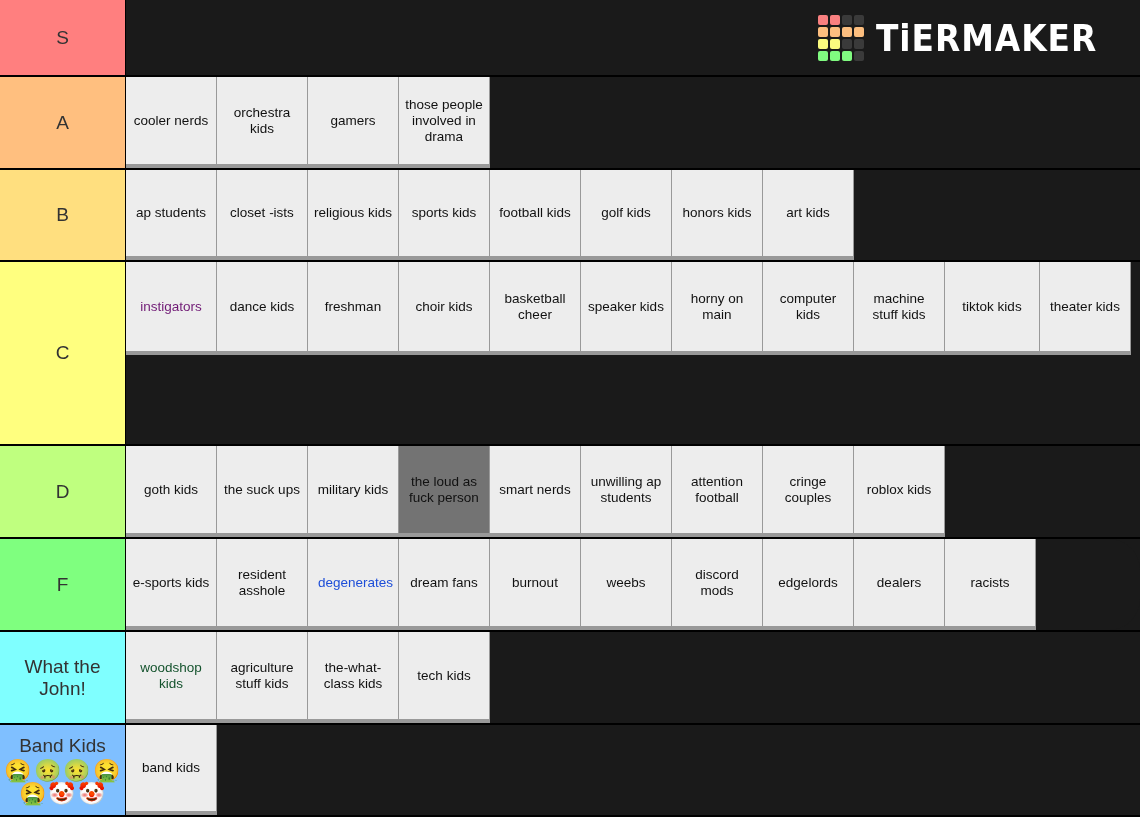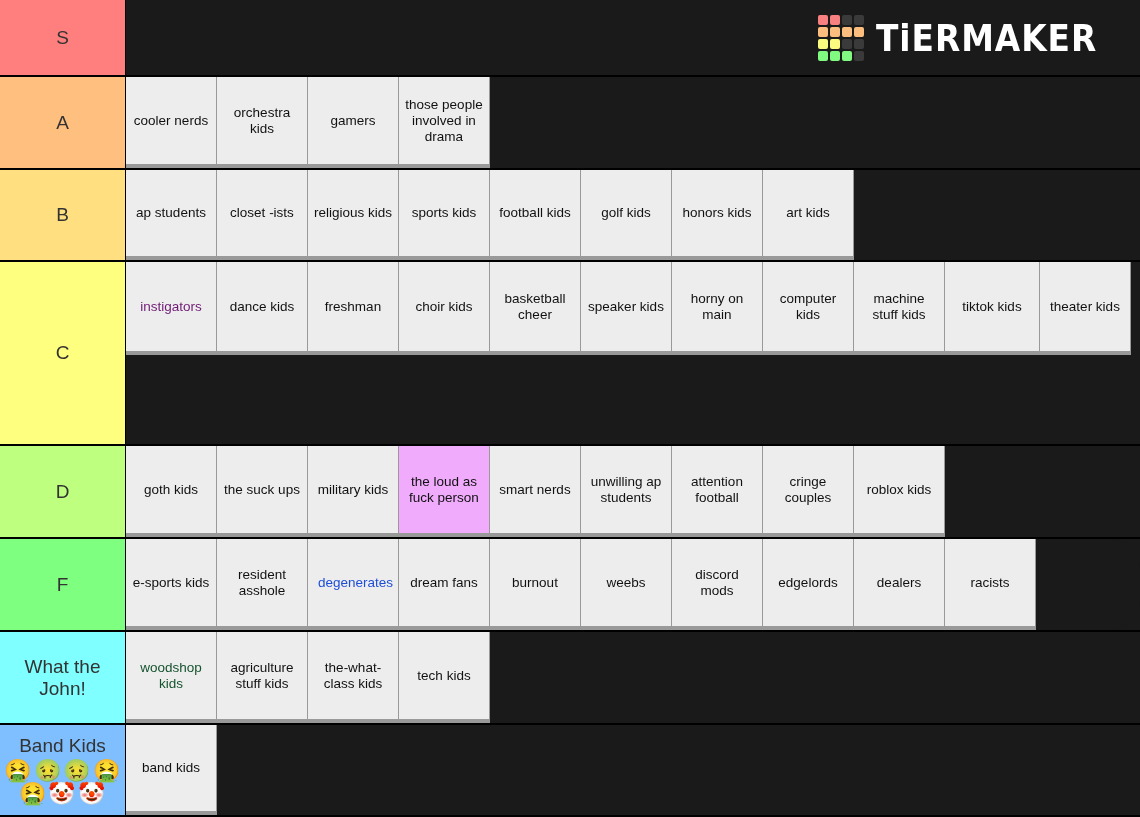--- a/index.html
+++ b/index.html
@@ -252,21 +252,21 @@
       <div class="tier-items" style="background: rgb(26, 26, 26);">
         <div class="tier-item" style="width: 91px; height: 91px; background: rgb(237, 237, 237); color: rgb(17, 17, 17); border-right-color: rgb(153, 153, 153); border-bottom-color: rgb(153, 153, 153);">
           <span>goth kids</span>
         </div>
         <div class="tier-item" style="width: 91px; height: 91px; background: rgb(237, 237, 237); color: rgb(17, 17, 17); border-right-color: rgb(153, 153, 153); border-bottom-color: rgb(153, 153, 153);">
           <span>the suck ups</span>
         </div>
         <div class="tier-item" style="width: 91px; height: 91px; background: rgb(237, 237, 237); color: rgb(17, 17, 17); border-right-color: rgb(153, 153, 153); border-bottom-color: rgb(153, 153, 153);">
           <span>military kids</span>
         </div>
-        <div class="tier-item" style="width: 91px; height: 91px; background: #f0abfc; color: rgb(17, 17, 17); border-right-color: rgb(153, 153, 153); border-bottom-color: rgb(153, 153, 153);">
+        <div class="tier-item" style="width: 91px; height: 91px; background: #737373; color: rgb(17, 17, 17); border-right-color: rgb(153, 153, 153); border-bottom-color: rgb(153, 153, 153);">
           <span>the loud as fuck person</span>
         </div>
         <div class="tier-item" style="width: 91px; height: 91px; background: rgb(237, 237, 237); color: rgb(17, 17, 17); border-right-color: rgb(153, 153, 153); border-bottom-color: rgb(153, 153, 153);">
           <span>smart nerds</span>
         </div>
         <div class="tier-item" style="width: 91px; height: 91px; background: rgb(237, 237, 237); color: rgb(17, 17, 17); border-right-color: rgb(153, 153, 153); border-bottom-color: rgb(153, 153, 153);">
           <span>unwilling ap students</span>
         </div>
         <div class="tier-item" style="width: 91px; height: 91px; background: rgb(237, 237, 237); color: rgb(17, 17, 17); border-right-color: rgb(153, 153, 153); border-bottom-color: rgb(153, 153, 153);">
           <span>attention football</span>

